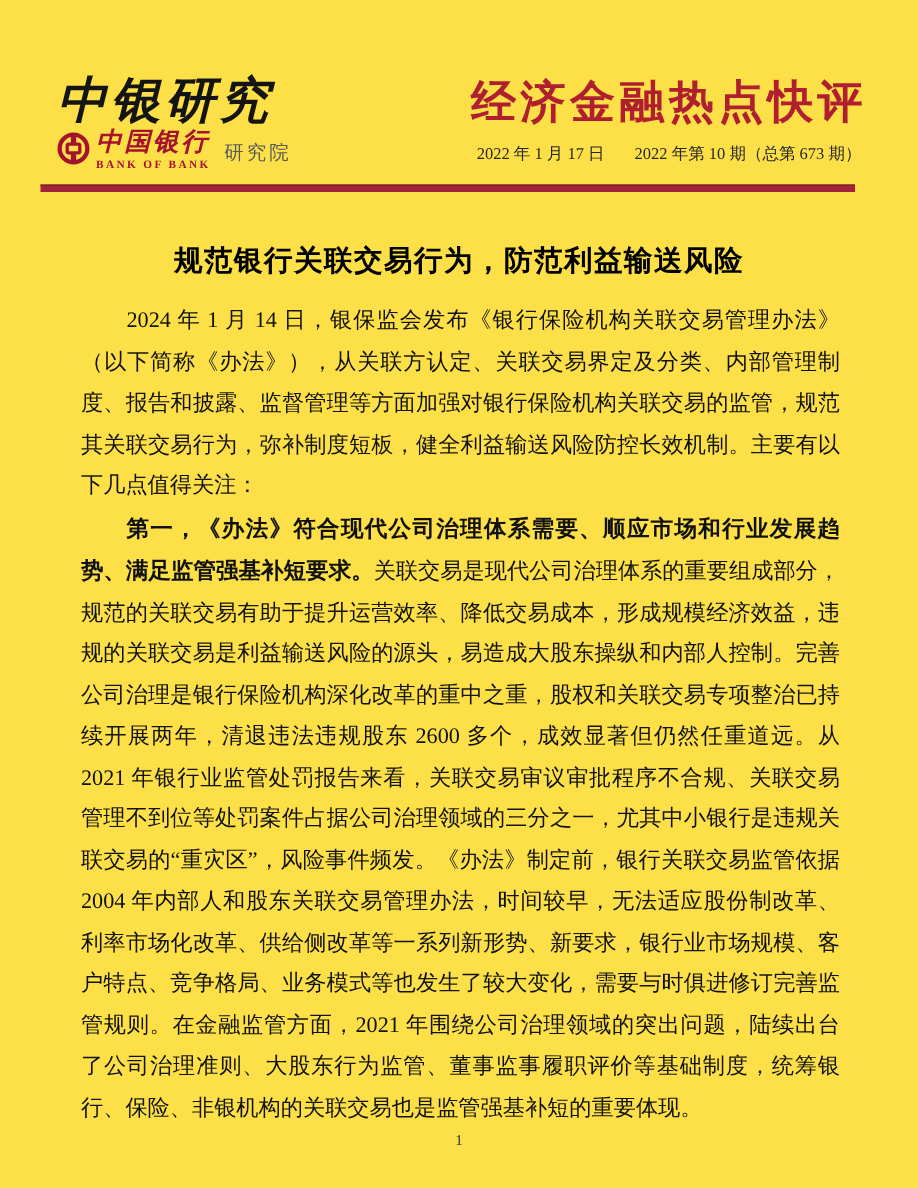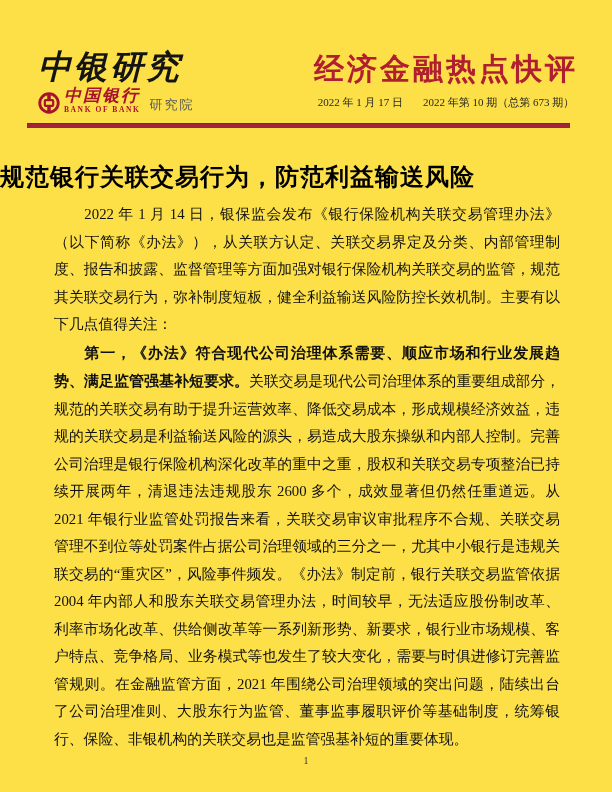--- a/index.html
+++ b/index.html
@@ -29,21 +29,21 @@
     font-weight: bold;
     font-style: italic;
     font-size: 33px;
     line-height: 38px;
     letter-spacing: 3px;
     color: #141414;
     white-space: nowrap;
   }
   .bank-row {
     display: flex;
-    align-items: flex-end;
+    align-items: flex-start;
     margin-top: 1px;
   }
   .emblem {
     width: 22px;
     height: 22px;
     display: inline-block;
     margin-right: 4px;
     margin-top: 1px;
   }
   .emblem svg { display: block; width: 100%; height: 100%; }
@@ -114,23 +114,24 @@
     border-top: 1px solid #8C1D2B;
   }
 
   
   .article-title {
     position: absolute;
     top: 161px;
     left: 0;
     right: 0;
     margin: 0;
+    text-align: center;
     font-family: Liberation Mono, monospace;
     font-weight: bold;
-    font-size: 24px;
+    font-size: 19px;
     color: #000000;
     letter-spacing: 1px;
   }
   .article-body {
     position: absolute;
     top: 201px;
     left: 54px;
     width: 506px;
     font-size: 14.8px;
     line-height: 27.5px;
@@ -191,21 +192,21 @@
       </div>
     </div>
   </header>
 
   <div class="rule"></div>
 
   <main>
     <h1 class="article-title">规范银行关联交易行为，防范利益输送风险</h1>
 
     <div class="article-body">
-      <p><span>2022 年 1 月 14 日，银保监会发布《银行保险机构关联交易管理办法》（以下简称《办法》），从关联方认定、关联交易界定及分类、内部管理制度、报告和披露、监督管理等方面加强对银行保险机构关联交易的监管，规范其关联交易行为，弥补制度短板，健全利益输送风险防控长效机制。主要有以下几点值得关注：</span></p>
+      <p><span>2024 年 1 月 14 日，银保监会发布《银行保险机构关联交易管理办法》（以下简称《办法》），从关联方认定、关联交易界定及分类、内部管理制度、报告和披露、监督管理等方面加强对银行保险机构关联交易的监管，规范其关联交易行为，弥补制度短板，健全利益输送风险防控长效机制。主要有以下几点值得关注：</span></p>
       <p><span class="run-bold">第一，《办法》符合现代公司治理体系需要、顺应市场和行业发展趋势、满足监管强基补短要求。</span><span>关联交易是现代公司治理体系的重要组成部分，规范的关联交易有助于提升运营效率、降低交易成本，形成规模经济效益，违规的关联交易是利益输送风险的源头，易造成大股东操纵和内部人控制。完善公司治理是银行保险机构深化改革的重中之重，股权和关联交易专项整治已持续开展两年，清退违法违规股东 2600 多个，成效显著但仍然任重道远。从 2021 年银行业监管处罚报告来看，关联交易审议审批程序不合规、关联交易管理不到位等处罚案件占据公司治理领域的三分之一，尤其中小银行是违规关联交易的“重灾区”，风险事件频发。《办法》制定前，银行关联交易监管依据 2004 年内部人和股东关联交易管理办法，时间较早，无法适应股份制改革、利率市场化改革、供给侧改革等一系列新形势、新要求，银行业市场规模、客户特点、竞争格局、业务模式等也发生了较大变化，需要与时俱进修订完善监管规则。在金融监管方面，2021 年围绕公司治理领域的突出问题，陆续出台了公司治理准则、大股东行为监管、董事监事履职评价等基础制度，统筹银行、保险、非银机构的关联交易也是监管强基补短的重要体现。</span></p>
     </div>
   </main>
 
   <footer>
     <div class="page-number">1</div>
   </footer>
 
 </div>
 

